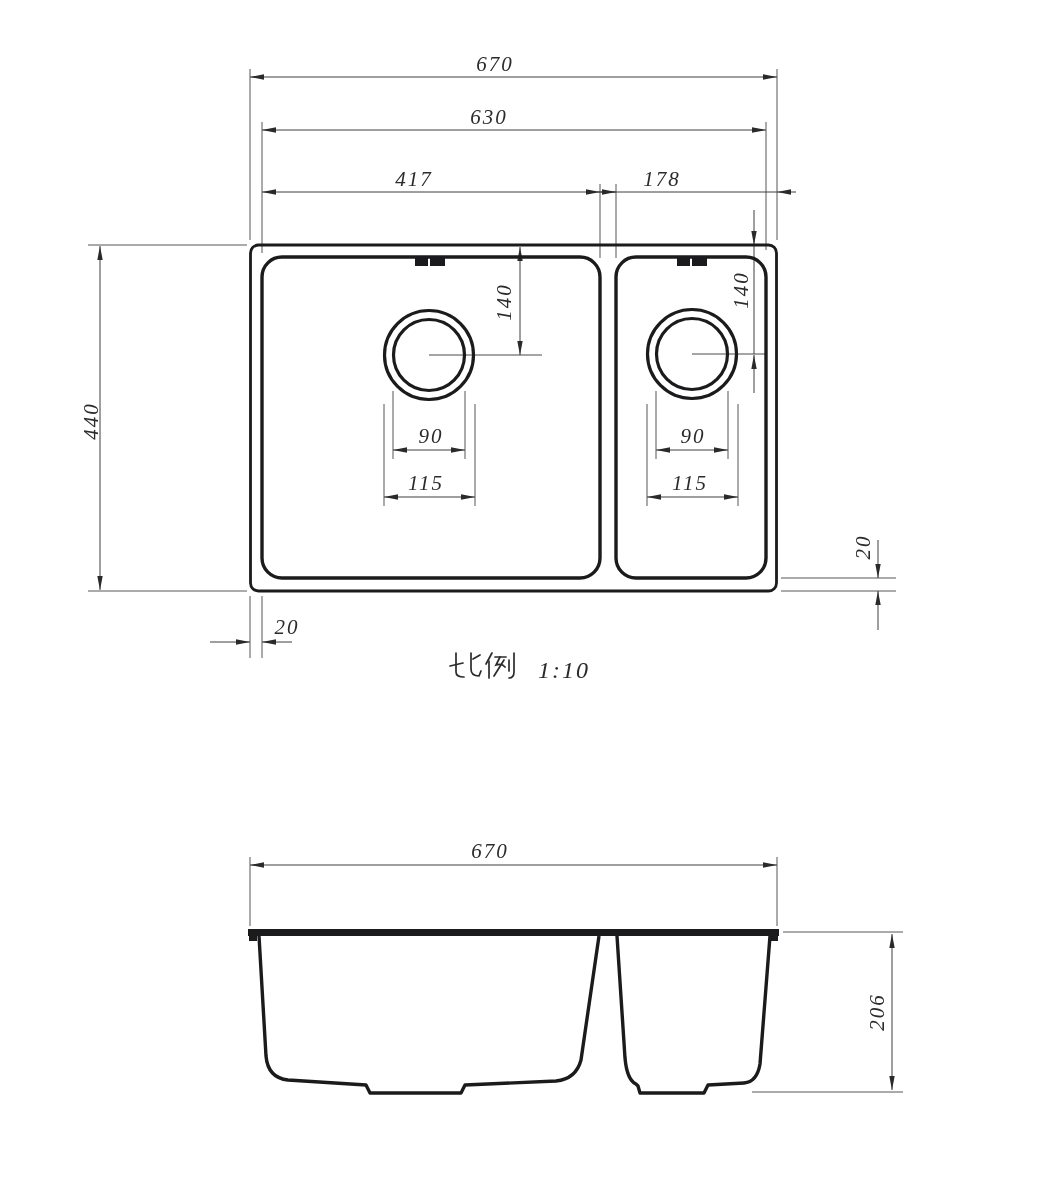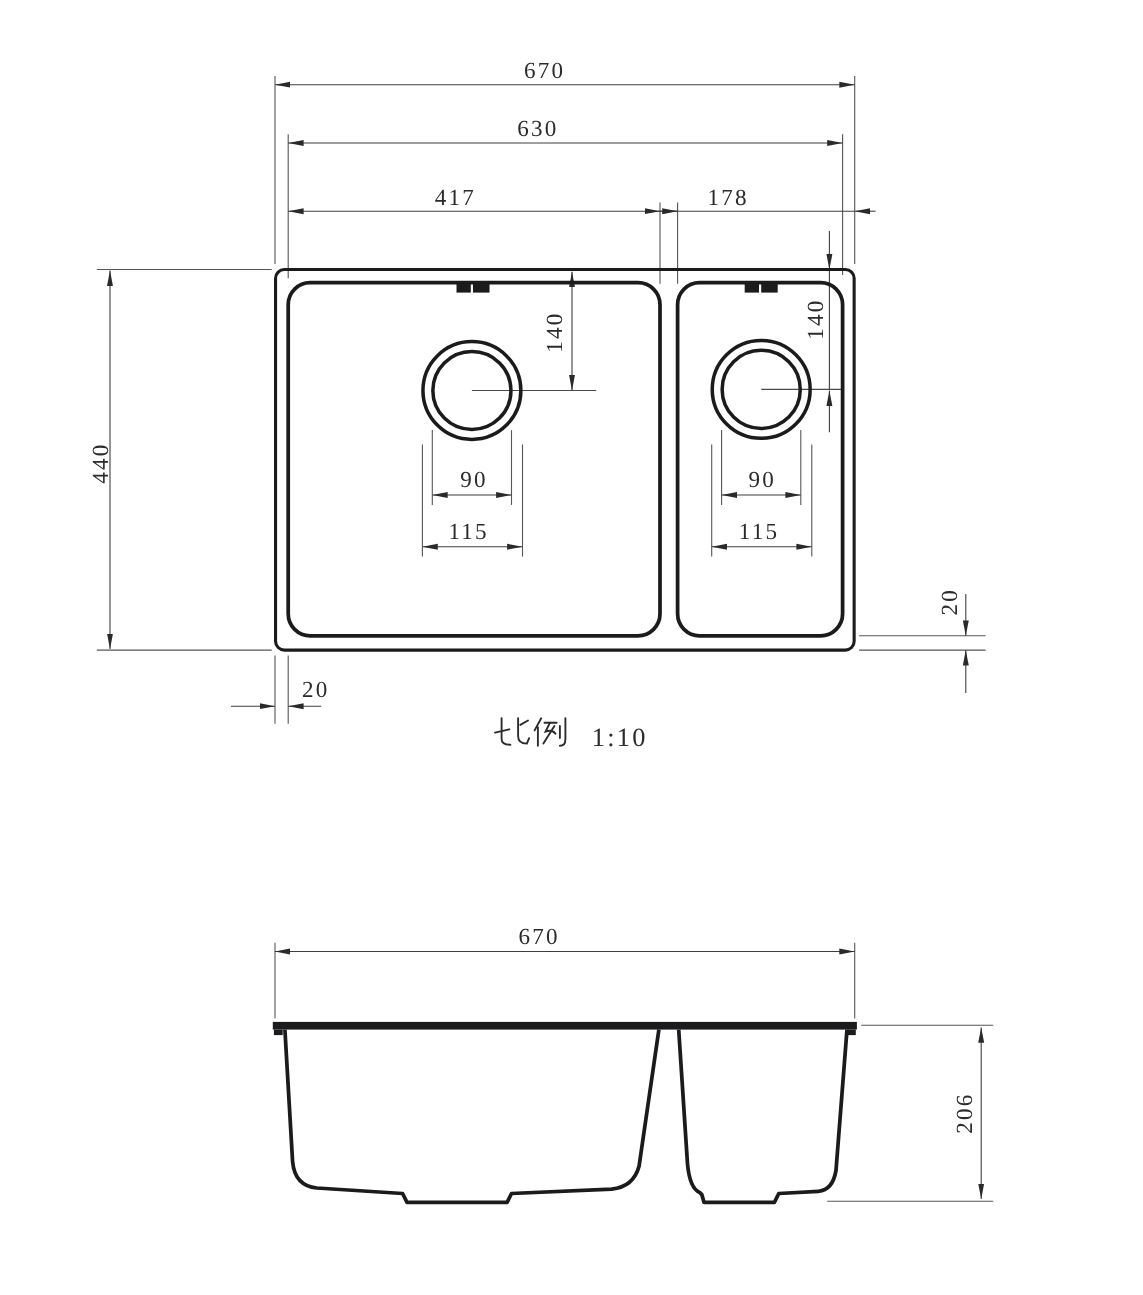--- a/index.html
+++ b/index.html
@@ -1,16 +1,16 @@
 <!DOCTYPE html>
 <html><head>
 <meta charset="utf-8">
 <style>
   html,body{margin:0;padding:0;background:#ffffff;}
-  .canvas{position:relative;width:935px;height:1177px;background:#fff;overflow:hidden;}
+  .canvas{position:relative;width:935px;height:1177px;background:#fff;overflow:hidden;font-style:italic;}
   svg text{font-family:"Liberation Serif","DejaVu Serif",serif;fill:#2b2b2b;}
   .dimtxt{font-size:21px;letter-spacing:2px;}
   .scaletxt{font-size:24px;letter-spacing:2px;}
   .outline{stroke:#1b1b1d;fill:none;}
   .dim{stroke:#3f3f3f;stroke-width:1;fill:none;}
   .ext{stroke:#565656;stroke-width:1;fill:none;}
   .cl{stroke:#4a4a4a;stroke-width:1;fill:none;}
 </style>
 </head>
 <body>

